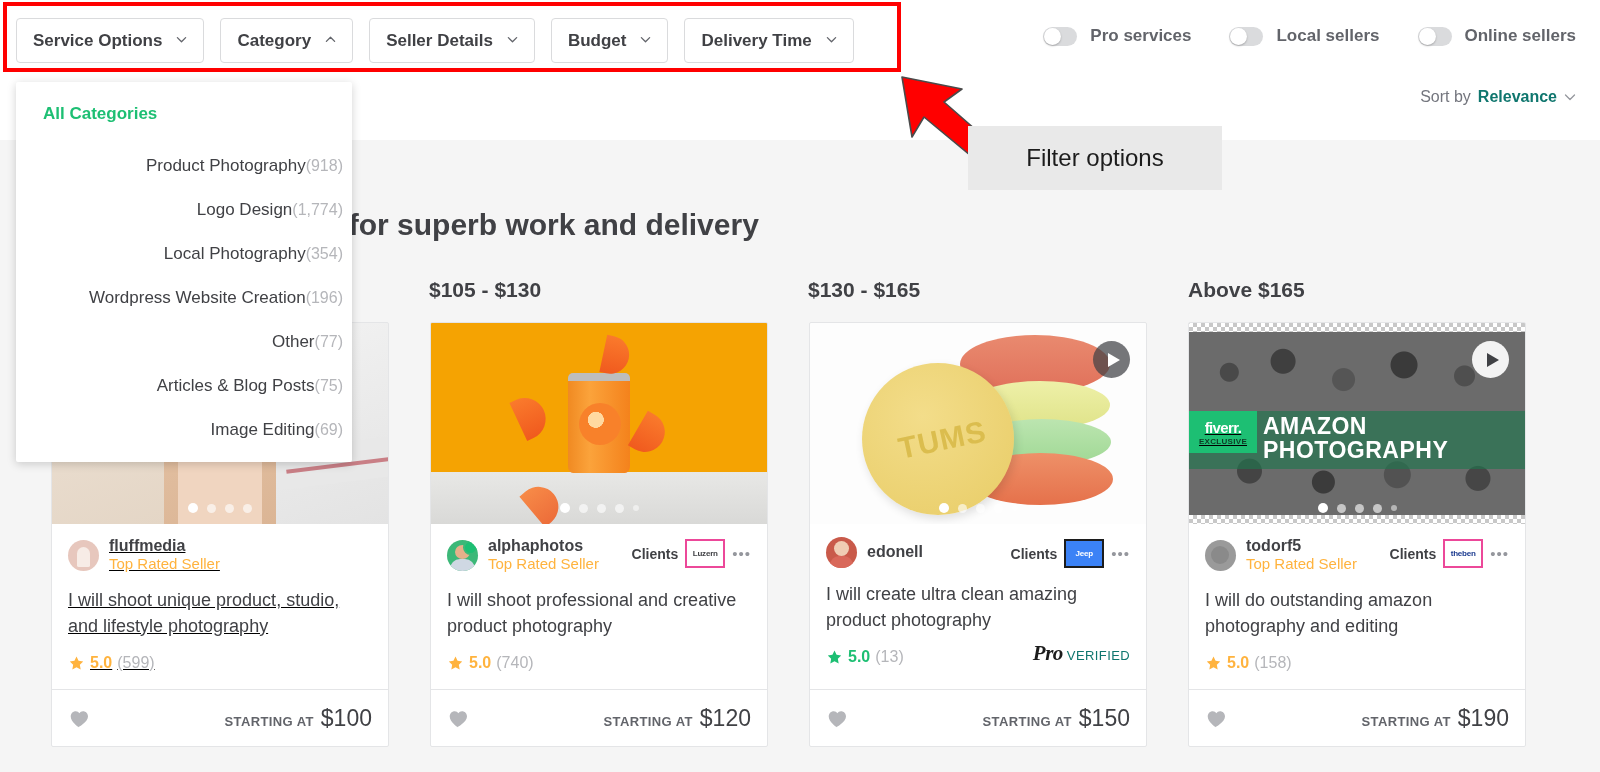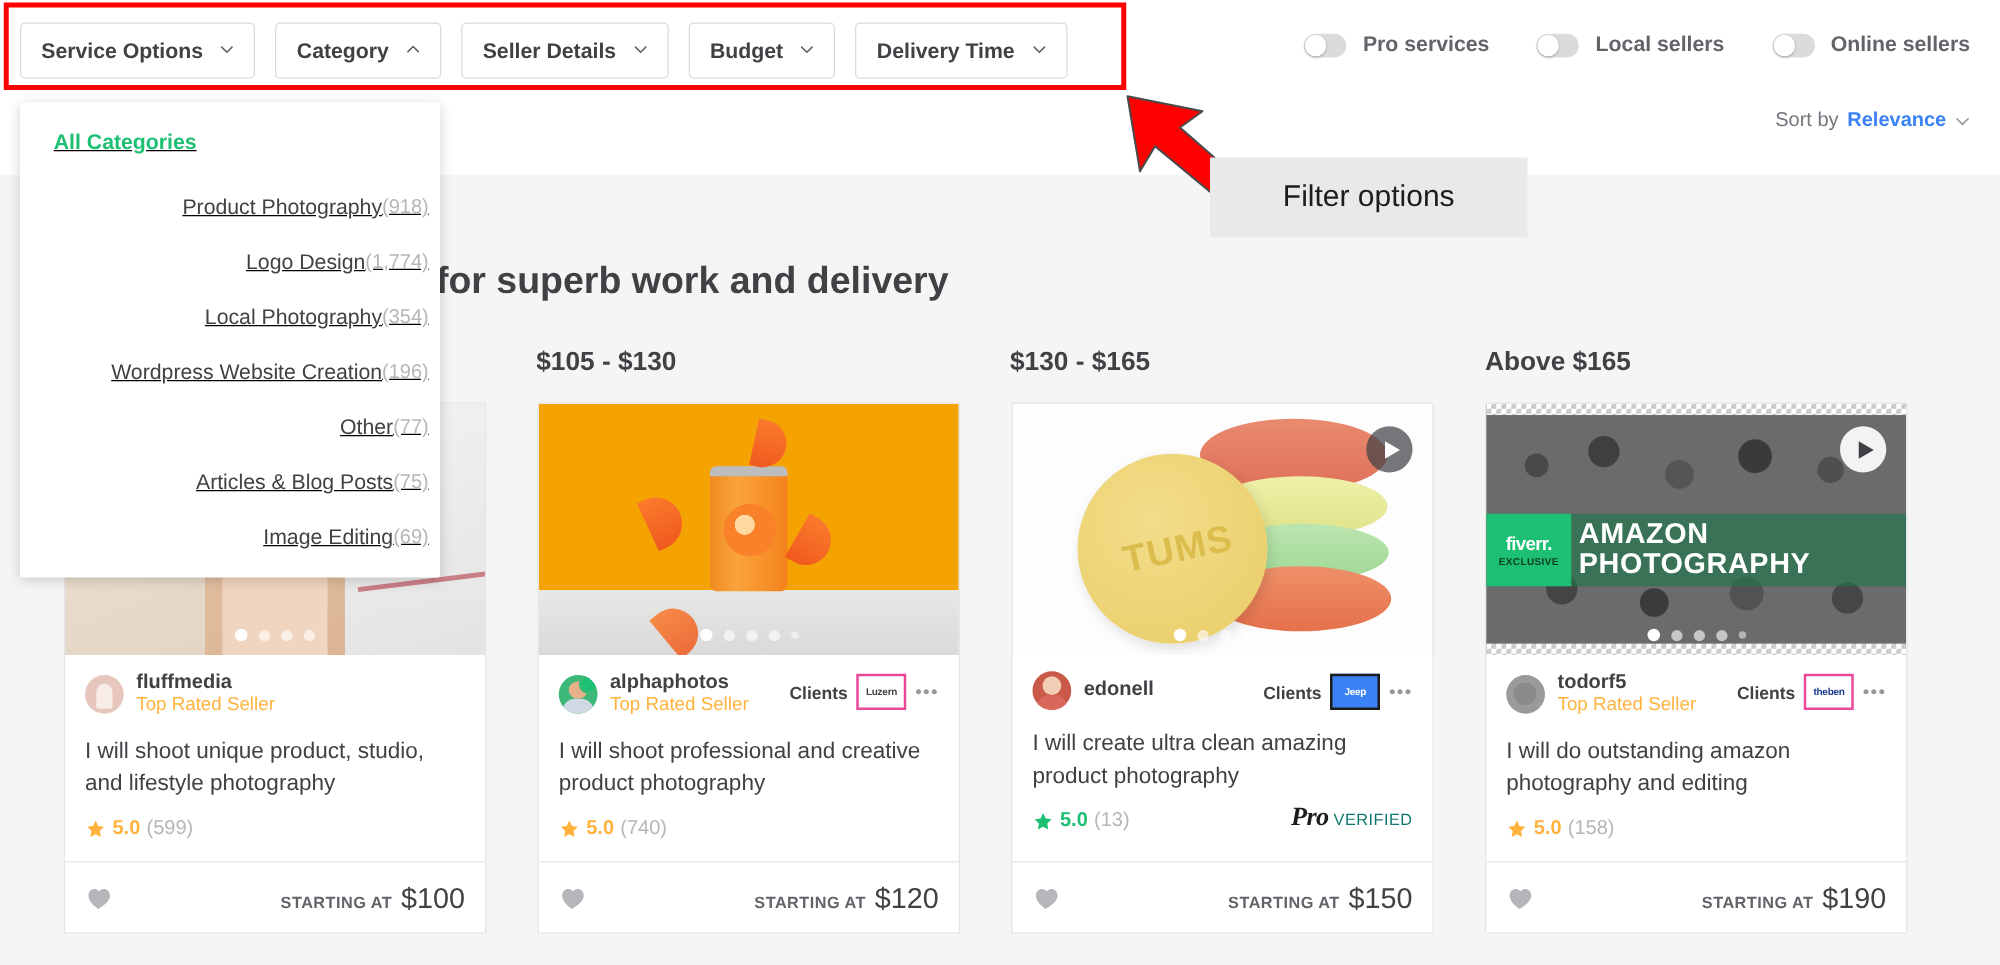--- a/index.html
+++ b/index.html
@@ -31,39 +31,39 @@
   }
   .tg .knob{
     position:absolute;left:1px;top:1px;width:17px;height:17px;border-radius:50%;
     background:#fff;box-shadow:0 1px 2px rgba(0,0,0,.25);
   }
   .tg .tlabel{font-size:17px;color:#62646a;font-weight:700;white-space:nowrap;}
 
   
   .sortrow{position:absolute;right:24px;top:88px;display:flex;align-items:center;gap:7px;cursor:pointer;}
   .sortrow .sb{font-size:16px;color:#74767e;font-weight:400;}
-  .sortrow .sv{font-size:16px;color:#3b82f6;font-weight:700;}
+  .sortrow .sv{font-size:16px;color:#0f766e;font-weight:700;}
 
   
   .redrect{
     position:absolute;left:3px;top:2px;width:898px;height:70px;
     border:4px solid #ff0000;box-sizing:border-box;pointer-events:none;
   }
   .arrow{position:absolute;left:890px;top:55px;width:160px;height:105px;pointer-events:none;}
   .callout{
     position:absolute;left:968px;top:126px;width:254px;height:64px;background:#e9e9e9;
     display:flex;align-items:center;justify-content:center;
   }
   .callout span{font-size:24px;color:#1c1c1c;}
 
   
   .dropdown{
     position:absolute;left:16px;top:82px;width:336px;height:380px;background:#fff;
     box-shadow:0 2px 10px rgba(0,0,0,.18);border-radius:2px;z-index:40;
-    padding:22px 0 10px 0;box-sizing:border-box;text-decoration:underline;
+    padding:22px 0 10px 0;box-sizing:border-box;
   }
   .dd-all{font-size:17px;color:#1dbf73;font-weight:700;padding:0 27px 0 27px;margin-bottom:20px;cursor:pointer;}
   .dd-item{
     display:flex;align-items:center;justify-content:flex-end;
     padding:0 9px;height:44px;cursor:pointer;
   }
   .dd-item .nm{font-size:17px;color:#404145;font-weight:400;}
   .dd-item .ct{font-size:16px;color:#b5b6ba;font-weight:400;}
 
   
@@ -151,22 +151,22 @@
       radial-gradient(circle at 28% 16%,#3f3f3f 0 12px,transparent 13px),
       radial-gradient(circle at 46% 26%,#555 0 11px,transparent 12px),
       radial-gradient(circle at 64% 18%,#3a3a3a 0 13px,transparent 14px),
       radial-gradient(circle at 82% 24%,#4f4f4f 0 10px,transparent 11px),
       radial-gradient(circle at 18% 76%,#444 0 12px,transparent 13px),
       radial-gradient(circle at 40% 82%,#3b3b3b 0 11px,transparent 12px),
       radial-gradient(circle at 62% 78%,#525252 0 13px,transparent 14px),
       radial-gradient(circle at 86% 80%,#464646 0 12px,transparent 13px),
       #6b6b6b;}
   .amz .greenband{position:absolute;left:0;right:0;top:88px;height:58px;background:rgba(29,120,77,.62);}
-  .amz .fvbox{position:absolute;left:0;top:88px;width:68px;height:58px;background:#1dbf73;
-    display:flex;flex-direction:column;align-items:center;justify-content:center;gap:1px;}
+  .amz .fvbox{position:absolute;left:0;top:88px;width:68px;height:42px;background:#1dbf73;
+    display:flex;flex-direction:column;align-items:center;justify-content:center;gap:1px;text-decoration:underline;}
   .amz .fvbox .f1{font-size:15px;font-weight:700;color:#fff;letter-spacing:-.6px;}
   .amz .fvbox .f2{font-size:8px;font-weight:700;color:#0d3b25;letter-spacing:.3px;}
   .amz .t1{position:absolute;left:74px;top:90px;font-size:23px;font-weight:700;color:#fff;letter-spacing:.5px;}
   .amz .t2{position:absolute;left:74px;top:114px;font-size:23px;font-weight:700;color:#fff;letter-spacing:.5px;}
 </style>
 </head>
 <body>
 
 <div class="band-white"></div>
 <div class="band-gray"></div>
@@ -288,21 +288,21 @@
 <div class="headline">es that people loved for superb work and delivery</div>
 
 <div class="pricelabels">
   <div class="pl" style="left:429px;">$105 - $130</div>
   <div class="pl" style="left:808px;">$130 - $165</div>
   <div class="pl" style="left:1188px;">Above $165</div>
 </div>
 
 <div class="cards">
 
-  <div class="card" style="left:51px;">
+  <div class="card" style="left:51px;text-decoration:underline;">
     <div class="thumb">
       <div class="thumb-collage">
         <div class="p" style="background:linear-gradient(160deg,#efe3d6,#e4d6c6);">
           <div style="position:absolute;left:8px;top:58px;width:52px;height:34px;background:#b6ae72;border-radius:3px;transform:rotate(-18deg);"></div>
           <div style="position:absolute;left:6px;top:44px;width:12px;height:26px;background:#1c1c1c;border-radius:2px;transform:rotate(-18deg);"></div>
           <div style="position:absolute;left:74px;top:96px;width:50px;height:32px;background:#b6ae72;border-radius:3px;transform:rotate(-22deg);"></div>
           <div style="position:absolute;left:66px;top:80px;width:12px;height:26px;background:#1c1c1c;border-radius:2px;transform:rotate(-22deg);"></div>
         </div>
         <div class="p" style="background:linear-gradient(160deg,#e8c8ab,#dbb595);">
           <div style="position:absolute;left:22px;top:0;width:14px;height:120px;background:#d8b77a;transform:rotate(12deg);"></div>

